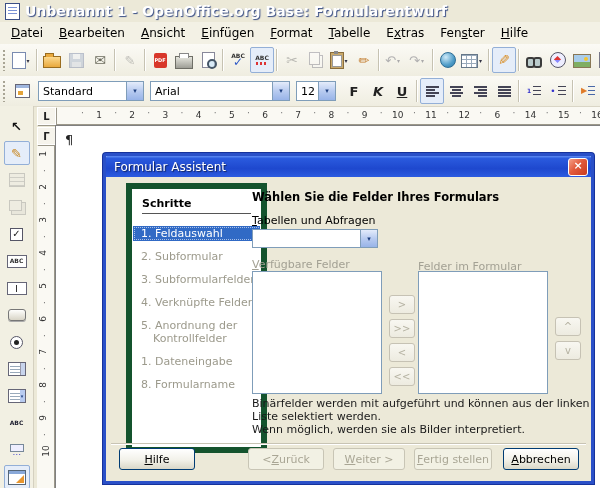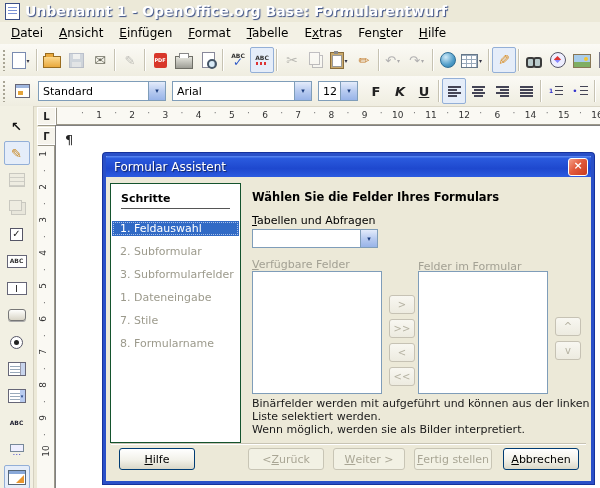--- a/index.html
+++ b/index.html
@@ -82,21 +82,21 @@
 
   
   #styles-btn .i-styles-window{width:13px;height:12px;border:1px solid #667;background:#fff;position:relative}
   #styles-btn .i-styles-window::before{content:"";position:absolute;top:0;left:0;right:0;height:3px;background:#9FB6DE}
   #styles-btn .i-styles-window::after{content:"";position:absolute;left:2px;bottom:2px;width:5px;height:4px;background:#E3A33A}
   .xpcombo{display:inline-flex;height:20px;margin-right:6px;flex:0 0 auto}
   .xpfield{border:1px solid #7F9DB9;border-right:none;background:#fff;display:flex;align-items:center;
     padding-left:4px;font-size:11px;flex:1 1 auto}
   .xpdrop{width:16px;border:1px solid #7F9DB9;display:flex;align-items:center;justify-content:center;
     background:linear-gradient(180deg,#E4ECFB,#B8CBF0 50%,#98B4E8);color:#1C3E7E;font-size:7px}
-  .c-style{width:128px}.c-font{width:140px}.c-size{width:40px}
+  .c-style{width:106px}.c-font{width:140px}.c-size{width:40px}
   .glyph{font-size:13px;font-weight:bold;color:#222}
   .g-italic{font-style:italic}
   .g-underline{text-decoration:underline}
   .i-align-left,.i-align-center,.i-align-right,.i-justify{width:13px;height:11px;background-repeat:no-repeat}
   .i-align-left{background-image:linear-gradient(#445 0 0),linear-gradient(#445 0 0),linear-gradient(#445 0 0),linear-gradient(#445 0 0);
     background-size:13px 2px,9px 2px,13px 2px,9px 2px;background-position:0 0,0 3px,0 6px,0 9px}
   .i-align-center{background-image:linear-gradient(#445 0 0),linear-gradient(#445 0 0),linear-gradient(#445 0 0),linear-gradient(#445 0 0);
     background-size:13px 2px,9px 2px,13px 2px,9px 2px;background-position:0 0,50% 3px,0 6px,50% 9px}
   .i-align-right{background-image:linear-gradient(#445 0 0),linear-gradient(#445 0 0),linear-gradient(#445 0 0),linear-gradient(#445 0 0);
     background-size:13px 2px,9px 2px,13px 2px,9px 2px;background-position:0 0,100% 3px,0 6px,100% 9px}
@@ -166,22 +166,22 @@
   
   #dialog{position:absolute;left:103px;top:153px;width:485px;height:325px;background:#ECE9D8;
     border:3px solid #2A50C8;box-shadow:0 0 0 1px #16329B;border-radius:3px 3px 0 0;z-index:10}
   #dlg-titlebar{position:absolute;left:0;top:0;right:0;height:21px;display:flex;align-items:center;
     background:linear-gradient(180deg,#5E8BF2 0%,#2A5ADE 12%,#1E48CE 60%,#2C5BE0 100%);
     padding:0 3px;border-radius:1px 1px 0 0}
   #dlg-title{color:#fff;font-weight:normal;font-size:12px;padding-left:5px;text-shadow:1px 1px 1px #12265E}
   #dlg-close{margin-left:auto;width:18px;height:16px;border:1px solid #fff;border-radius:3px;
     background:linear-gradient(135deg,#F5A088,#E25A3C 45%,#C93A1E);color:#fff;font-weight:bold;
     font-size:11px;line-height:14px;text-align:center}
-  #steps-panel{position:absolute;left:4px;top:27px;width:129px;height:258px;background:#fff;
-    border:1px solid #14532d}
+  #steps-panel{position:absolute;left:20px;top:27px;width:129px;height:258px;background:#fff;
+    border:6px solid #14532d}
   #steps-header{margin:8px 10px 12px;font-weight:bold;font-size:11px;border-bottom:1px solid #555;padding-bottom:3px}
   .step{padding:1px 4px 1px 8px;margin:0 1px 8px;font-size:11px;line-height:13px;color:#9C9A8C;
     padding-left:20px;text-indent:-12px}
   .step.selected{background:#316AC5;color:#fff;outline:1px dotted #A9C0E8;outline-offset:-2px}
   #dlg-heading{position:absolute;left:146px;top:34px;font-weight:bold;font-size:11.5px}
   #lbl-tables{position:absolute;left:146px;top:58px;font-size:11px}
   #tables-combo{position:absolute;left:146px;top:73px;width:126px;height:19px;display:flex}
   #lbl-available{position:absolute;left:146px;top:102px;font-size:11px;color:#A3A194}
   #lbl-infield{position:absolute;left:312px;top:104px;font-size:11px;color:#A3A194}
   .dlglist{position:absolute;top:115px;width:128px;height:121px;background:#fff;border:1px solid #7F9DB9}
@@ -200,20 +200,21 @@
 </head>
 <body>
 
 <div id="titlebar">
   <span id="app-icon"></span>
   <span>Unbenannt 1 - OpenOffice.org Base: Formularentwurf</span>
 </div>
 
 <div id="menubar">
     <div class="menu-item"><span class="mn">D</span>atei</div>
+    <div class="menu-item"><span class="mn">B</span>earbeiten</div>
     <div class="menu-item"><span class="mn">A</span>nsicht</div>
     <div class="menu-item"><span class="mn">E</span>infügen</div>
     <div class="menu-item"><span class="mn">F</span>ormat</div>
     <div class="menu-item"><span class="mn">T</span>abelle</div>
     <div class="menu-item">E<span class="mn">x</span>tras</div>
     <div class="menu-item">Fen<span class="mn">s</span>ter</div>
     <div class="menu-item"><span class="mn">H</span>ilfe</div>
   </div>
 
 <div id="tb1">
@@ -491,22 +492,23 @@
     <span id="dlg-title">Formular Assistent</span>
     <span id="dlg-close">×</span>
   </div>
 
   <div id="steps-panel">
     <div id="steps-header">Schritte</div>
     <div id="steps-list">
         <div class="step selected">1. Feldauswahl</div>
         <div class="step">2. Subformular</div>
         <div class="step">3. Subformularfelder</div>
+        <div class="step">4. Verknüpfte Felder</div>
+        <div class="step">5. Anordnung der Kontrollfelder</div>
         <div class="step">1. Dateneingabe</div>
-        <div class="step">7. Stile</div>
         <div class="step">8. Formularname</div>
       </div>
   </div>
 
   <div id="dlg-heading">Wählen Sie die Felder Ihres Formulars</div>
 
   <div id="lbl-tables"><span class="mn">T</span>abellen und Abfragen</div>
   <div id="tables-combo" class="xpcombo">
     <span class="xpfield"></span>
     <span class="xpdrop">▾</span>

